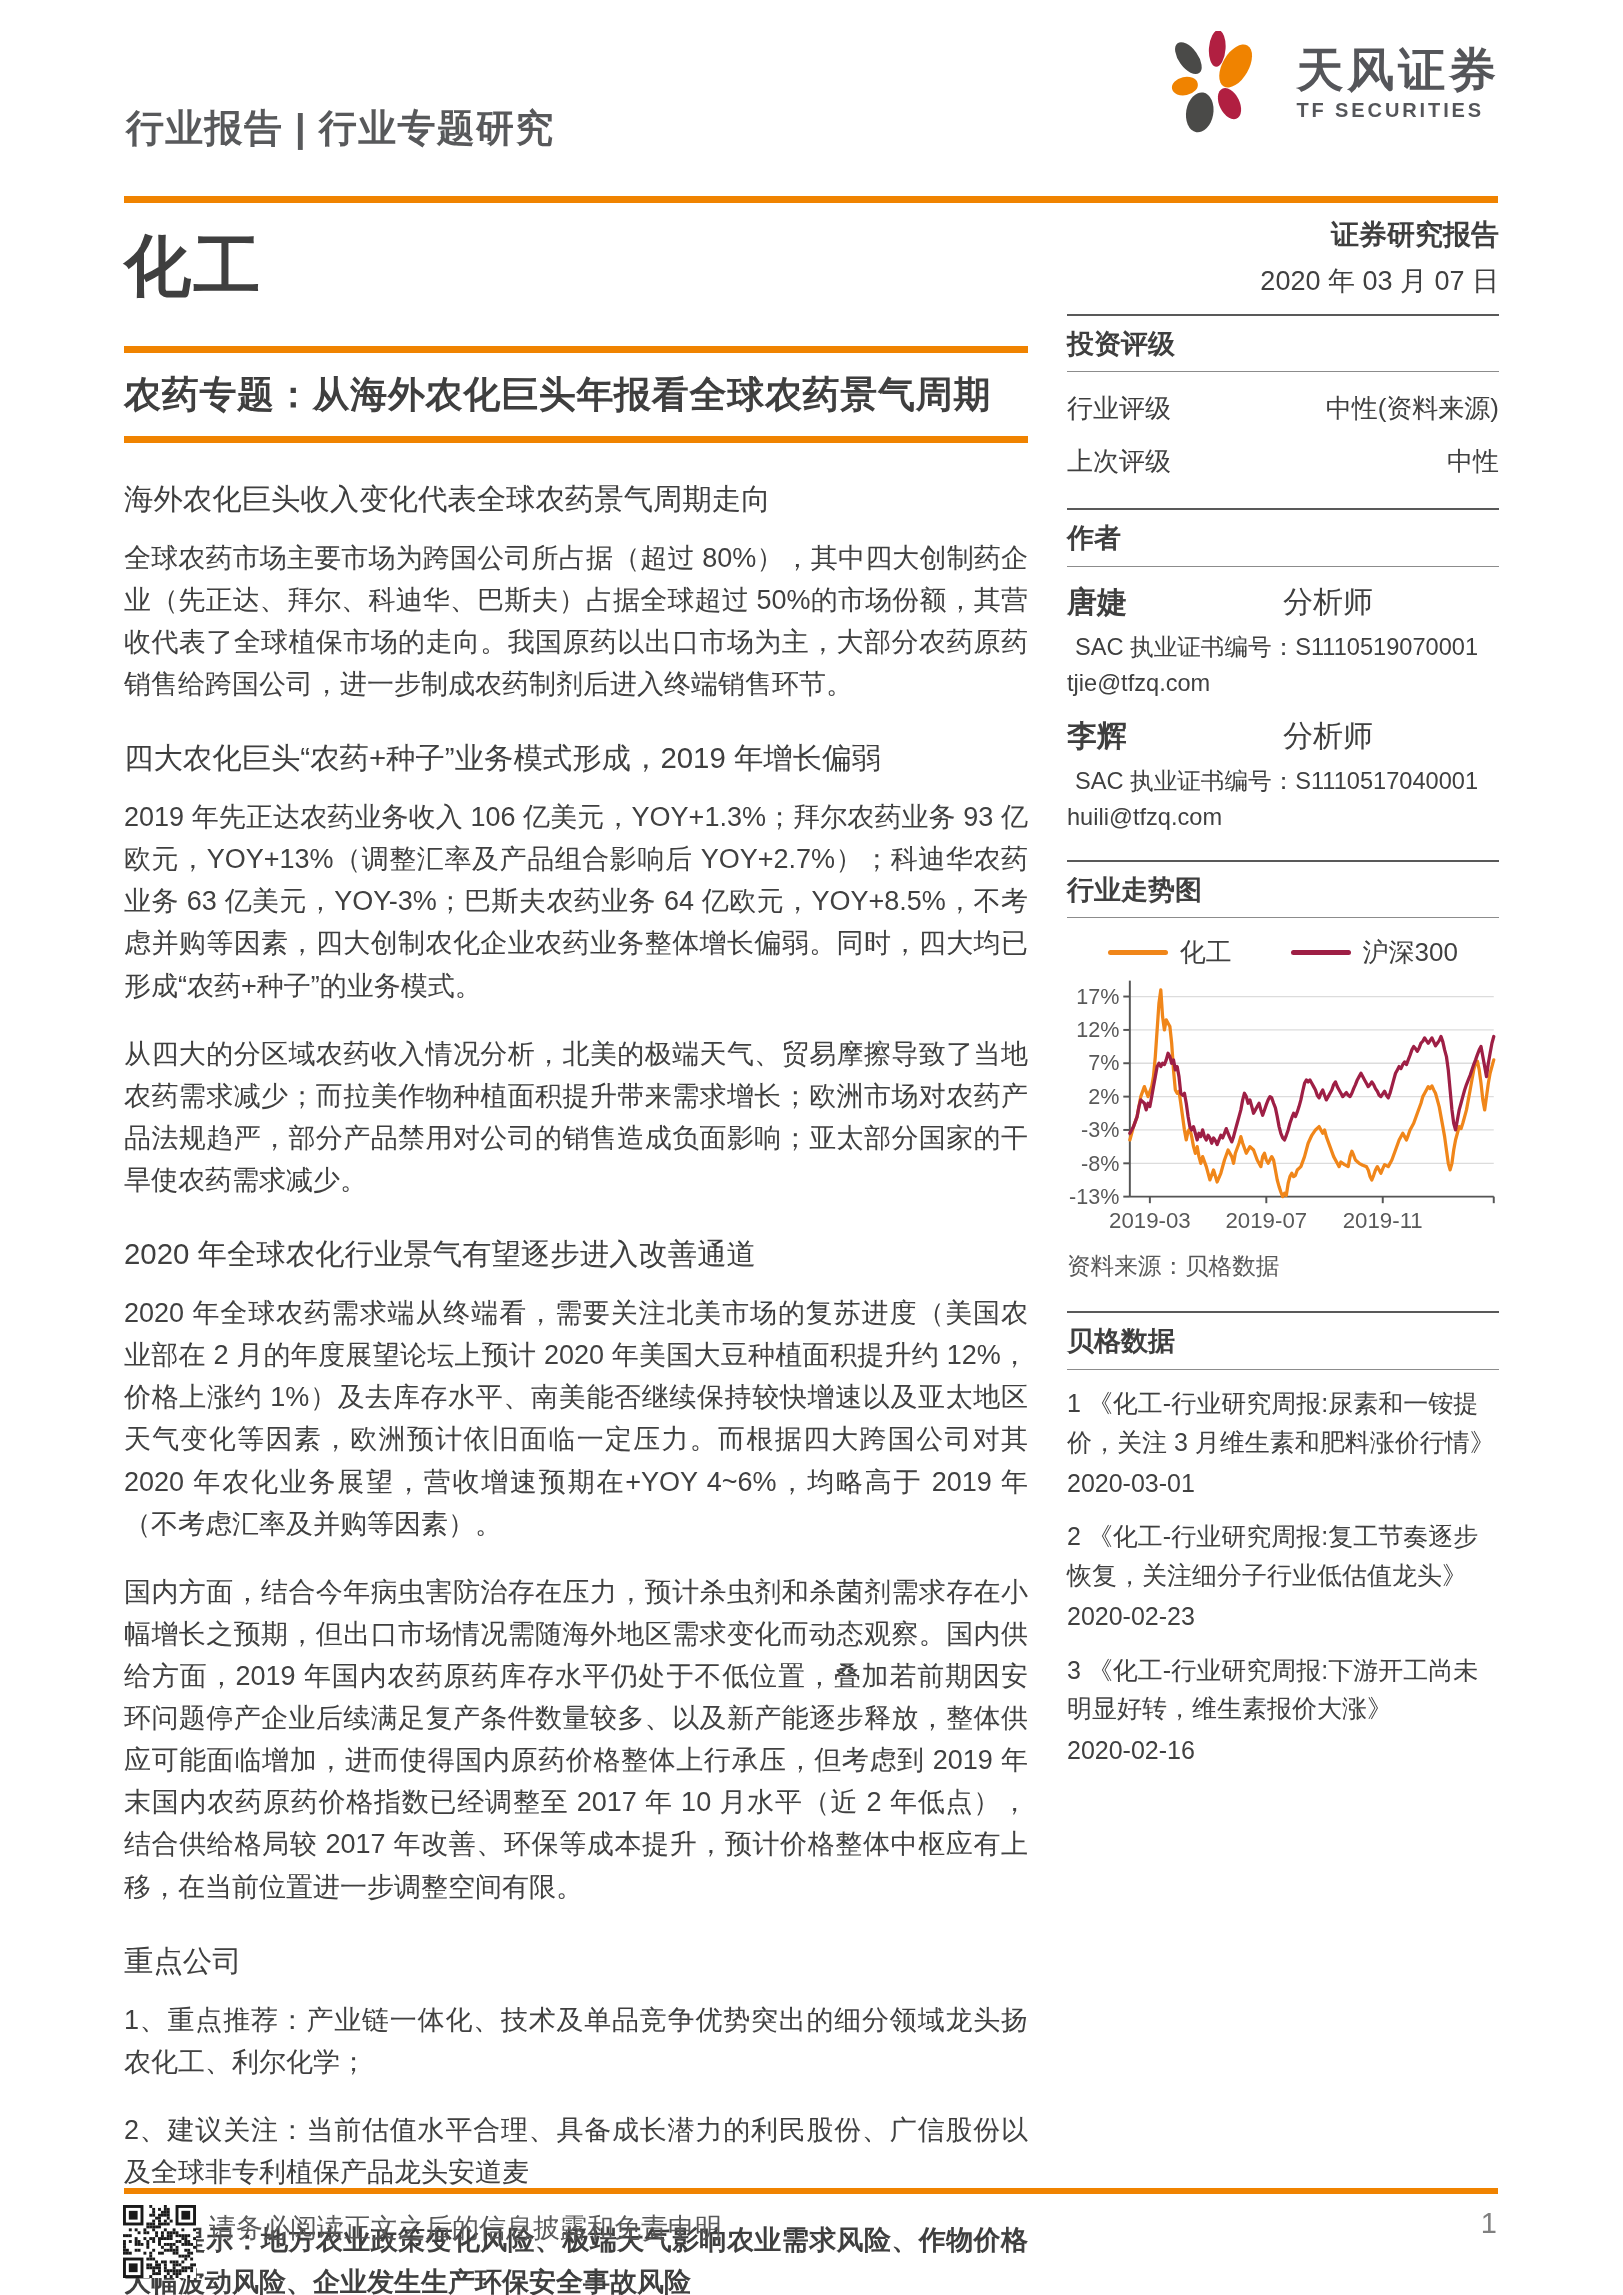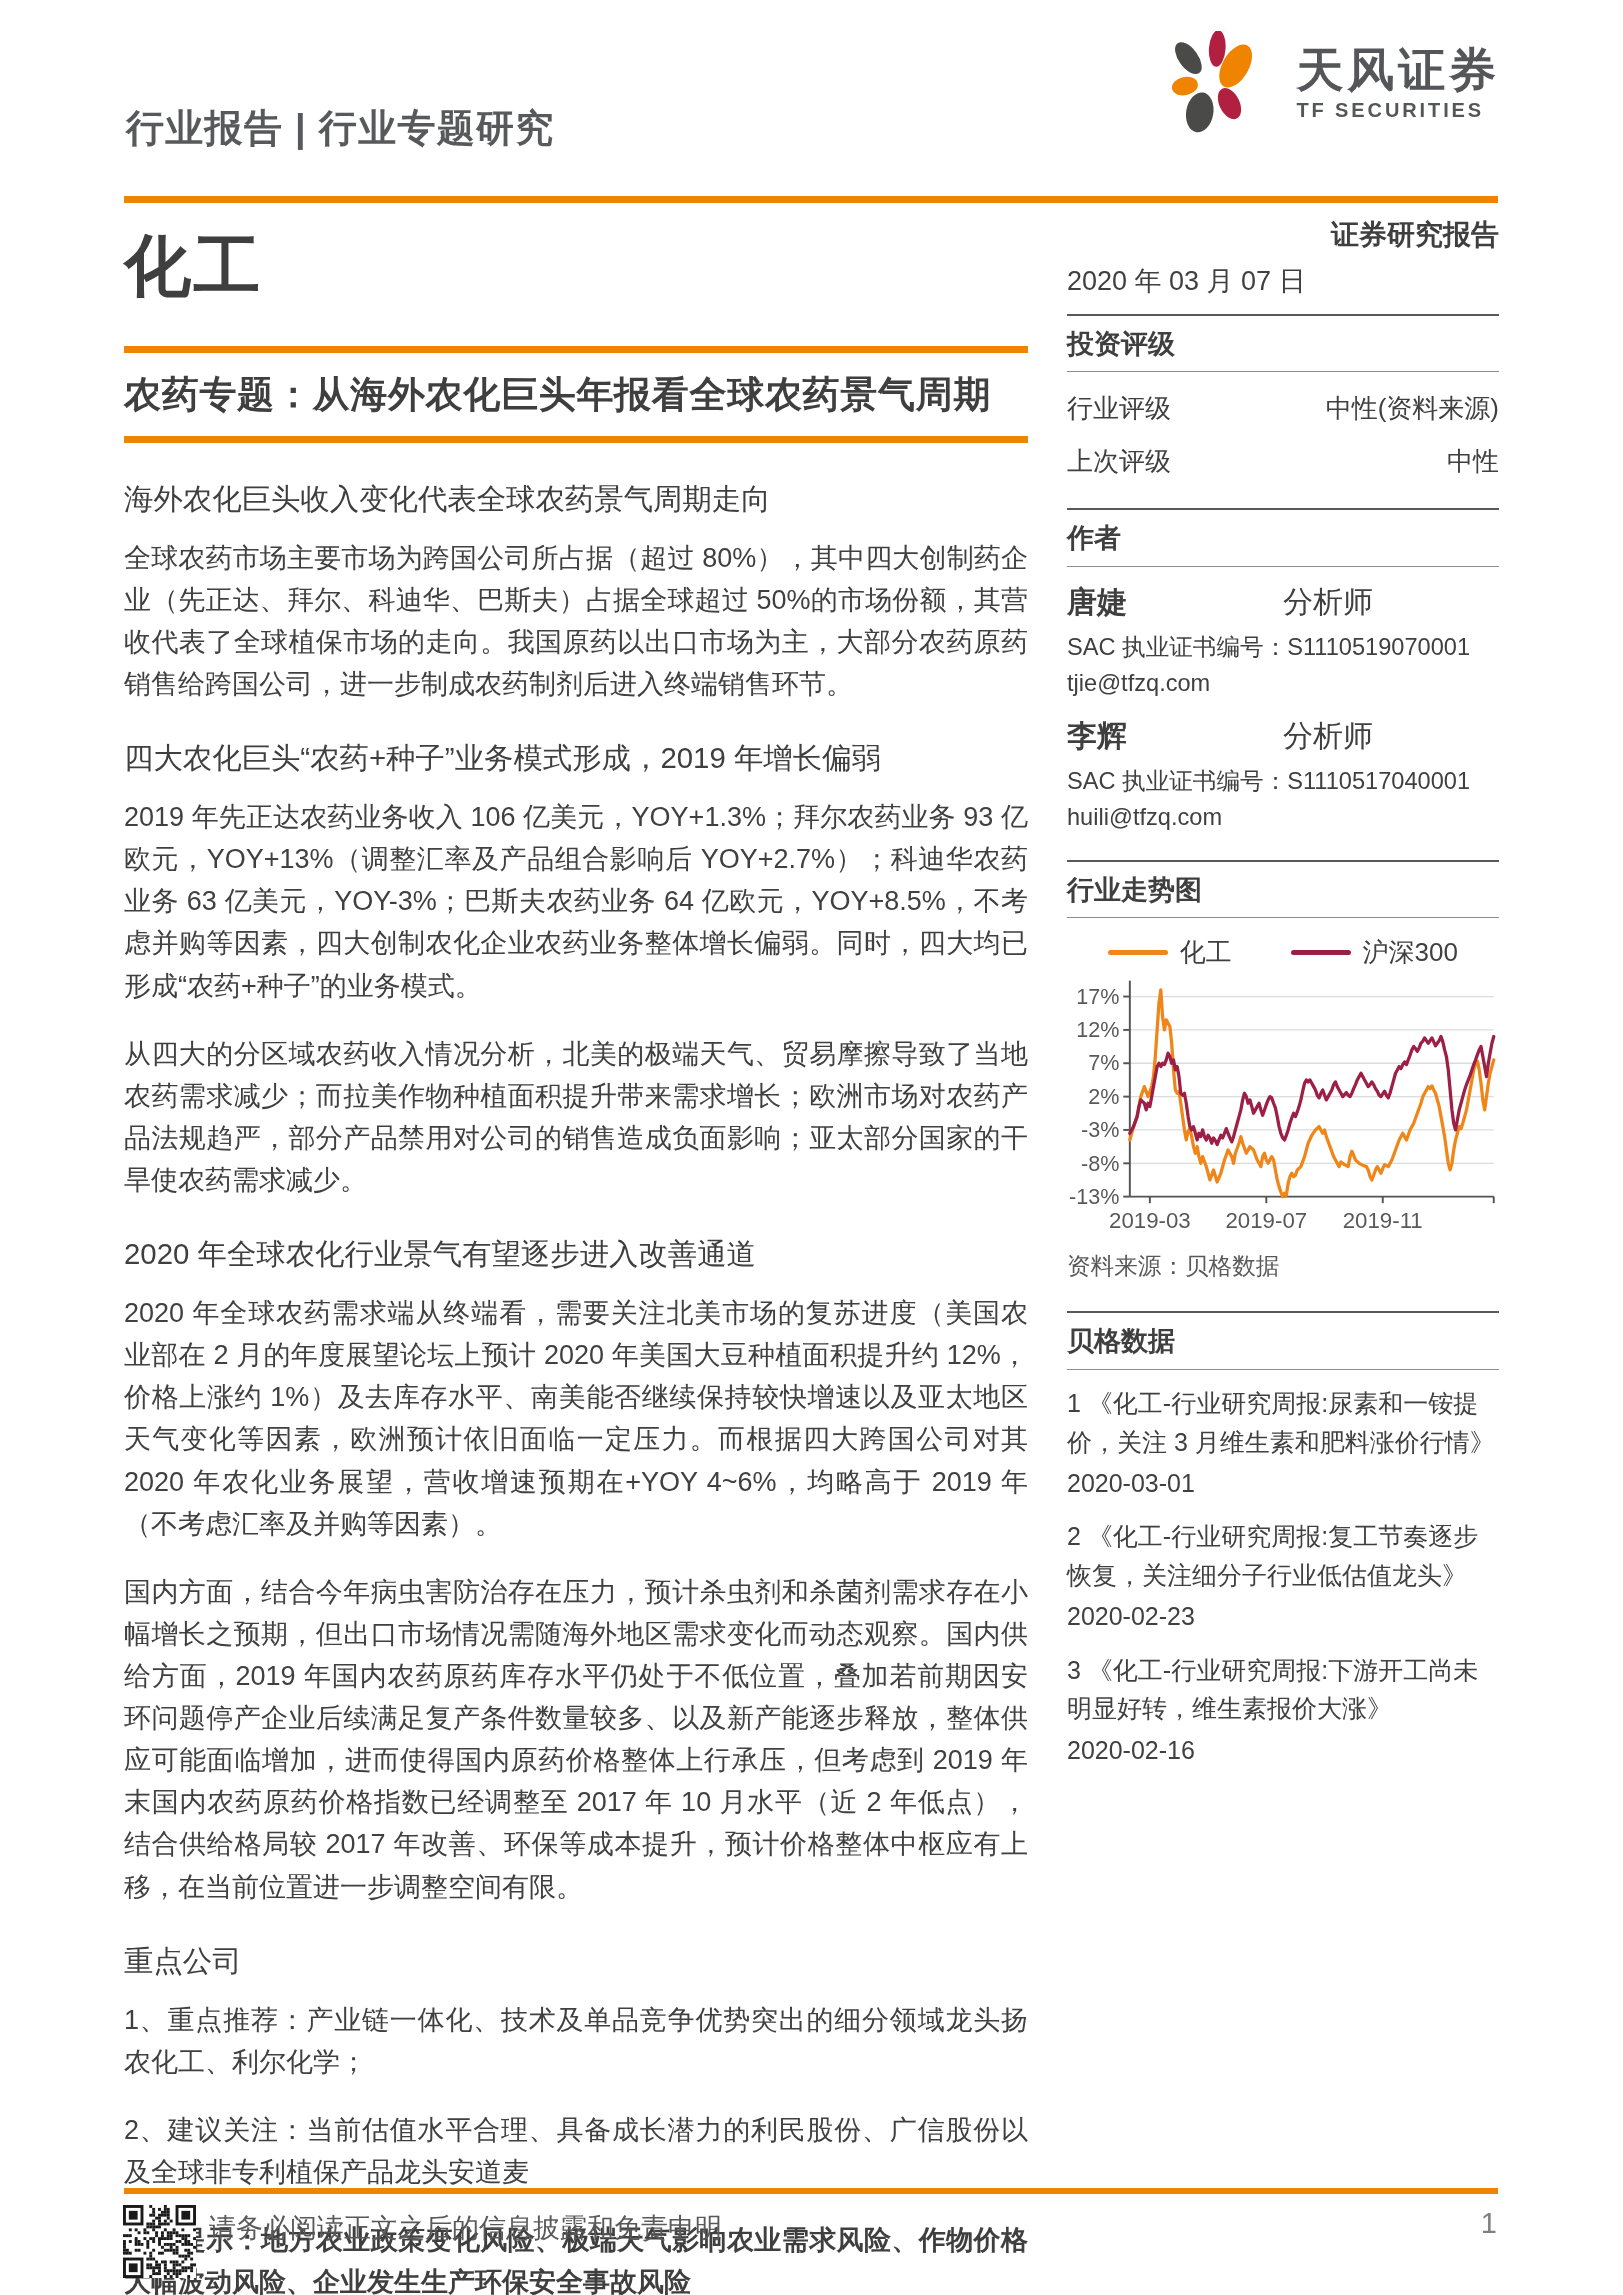--- a/index.html
+++ b/index.html
@@ -19,30 +19,30 @@
   .leftcol{position:absolute;left:124px;top:221px;width:904px;}
   .industry-title{font-size:67px;font-weight:bold;color:#3F3F3F;margin:0 0 34px 0;letter-spacing:2.6px;}
   .subtitle-band{border-top:7.9px solid #F08300;border-bottom:7.9px solid #F08300;padding:17px 0 15.7px 0;margin-bottom:37px;}
   .subtitle-band h2{margin:0;font-size:37px;font-weight:bold;color:#3F3F3F;letter-spacing:0.7px;}
   .sec-h{font-size:29.4px;font-weight:normal;color:#3F3F3F;margin:34px 0 17px 0;}
   .para{font-size:27px;line-height:1.56;text-align:justify;margin:0 0 26px 0;color:#404040;}
   .para.bold{font-weight:bold;color:#3F3F3F;}
   
   .sidebar{position:absolute;left:1067px;top:216px;width:432px;}
   .sb-reporttype{font-size:28px;font-weight:bold;color:#3F3F3F;text-align:right;}
-  .sb-date{font-size:27px;color:#404040;text-align:left;margin-top:9.2px;padding-bottom:14.4px;border-bottom:2px solid #595959;}
+  .sb-date{font-size:27px;color:#404040;text-align:right;margin-top:9.2px;padding-bottom:14.4px;border-bottom:2px solid #595959;}
   .sb-h{font-size:27px;font-weight:bold;color:#3F3F3F;padding:10.5px 0 9.2px 0;border-bottom:1.3px solid #8C8C8C;}
   .sb-row{display:flex;justify-content:space-between;font-size:26px;color:#404040;margin:18.3px 0;}
   .sb-row .lbl{color:#3F3F3F;}
   .sb-gap-line{border-bottom:2px solid #595959;margin-top:29px;}
   .author{margin:15.7px 0 19.6px 0;}
   .author-top{display:flex;font-size:30px;margin-bottom:7.9px;align-items:flex-end;}
   .author-name{font-weight:bold;color:#3F3F3F;width:50%;}
   .author-role{color:#404040;}
-  .author-sac{font-size:23.6px;color:#404040;margin-bottom:6.5px;}
+  .author-sac{font-size:23.6px;color:#404040;margin-bottom:6.5px;margin-left:8px;}
   .author-mail{font-size:23.6px;color:#404040;}
   .legend{display:flex;justify-content:center;gap:59px;margin:17px 0 3.9px 0;align-items:center;}
   .legend-item{display:flex;align-items:center;gap:11.8px;font-size:26px;color:#404040;}
   .legend-swatch{display:inline-block;width:60px;height:5.2px;border-radius:2.6px;background:#ccc;}
   .chart-source{font-size:23.6px;color:#595959;margin:11.8px 0 3.9px 0;}
   .report-item{font-size:25px;line-height:1.55;color:#404040;margin:14.4px 0;}
   .report-item .rdate{display:block;margin-top:2.6px;}
   
   .rule-bot{position:absolute;left:124px;width:1374px;top:2188px;height:5.9px;background:#F08300;}
   .qr{position:absolute;left:123px;top:2205px;}

